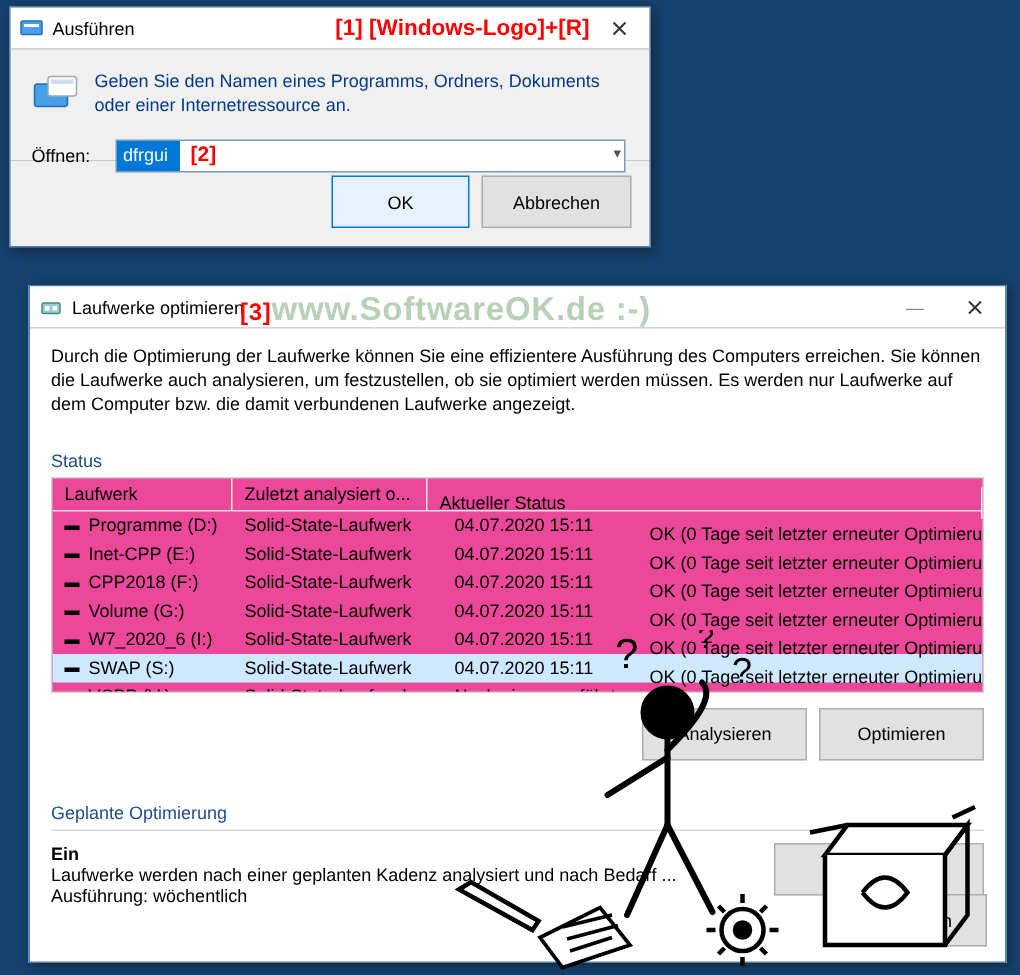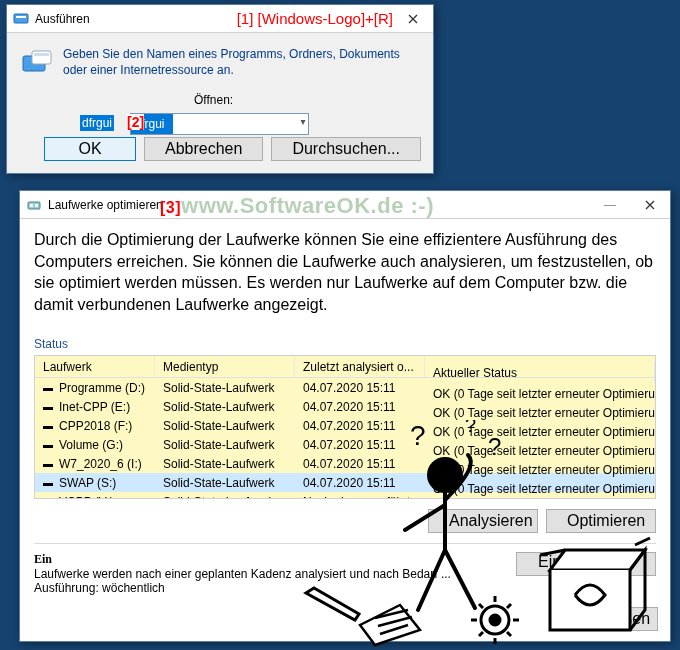--- a/index.html
+++ b/index.html
@@ -32,57 +32,57 @@
   .titlebar .sysicon { width: 16px; height: 16px; margin-right:6px; display:flex;align-items:center;justify-content:center;}
   .titlebar .close {
     width: 40px; height: 28px;
     display: flex; align-items:center; justify-content:center;
     font-size: 13px; color:#333;
   }
   .run-body { padding: 14px 16px 12px 14px; background:#f0f0f0; }
   .run-text-row { display:flex; gap:10px; }
   .run-icon { width:32px; min-width:32px; height:32px; display:flex;align-items:center;justify-content:center;}
   .run-desc { font-size:12px; color:#003a8a; line-height:1.3; }
-  .run-input-row { display:flex; align-items:center; margin-top:14px; gap:6px;flex-direction:column;}
+  .run-input-row { display:flex; align-items:center; margin-top:14px; gap:6px;}
   .run-label { font-size:12px; color:#000; width:50px; }
   .run-combo {
     flex:1; position:relative;
   }
   .run-input {
     width:100%; height:22px; border:1px solid #7a99b8;
     font-size:12px; padding:0 18px 0 4px;
     font-family:inherit;
   }
   .run-combo .chev {
     position:absolute; right:3px; top:3px; pointer-events:none;
     font-size:10px; color:#555;
   }
-  .run-annot1 { color:#ff0000; font-weight:normal; font-size:15px; margin-left:10px;}
+  .run-annot1 { color:#ff0000; font-weight:bold; font-size:15px; margin-left:10px;}
   .run-annot2 { color:#ff0000; font-weight:bold; font-size:14px; margin-left:4px; background:#fff;}
   .run-buttons {
     display:flex; gap:8px; justify-content:flex-end;
     background:#f0f0f0; padding: 10px 12px 12px 12px;
   }
   .btn {
-    height:24px; min-width:92px;
+    height:35px; min-width:92px;
     border:1px solid #adadad; background:#e1e1e1;
-    font-size:16px; font-family:inherit; color:#000;
+    font-size:12px; font-family:inherit; color:#000;
     padding: 0 20px;
   }
   .btn.default { border:1px solid #0078d7; background:#e5f1fb; }
 
   
   .opt-win { left:19px; top:190px; width:652px; height:452px; background:#fff; }
   .opt-titlebar { background:#fff; }
   .opt-body { padding: 10px 14px 0 14px; }
-  .opt-desc { font-size:16px; color:#000; line-height:1.35; }
+  .opt-desc { font-size:12px; color:#000; line-height:1.35; }
   .section-label { font-size:12px; color:#1e4e8a; margin-top:22px; margin-bottom:4px; }
   .drive-table {
     border:1px solid #d0d0d0; width:100%; font-size:12px;
-    background:#fef9c3;
+    background:#ec4899;
   }
   .drive-table-head {
     display:flex; height:22px; align-items:center;
     border-bottom:1px solid #e0e0e0;
   }
   .drive-table-head .col {
     padding:0 8px; border-right:1px solid #e8e8e8; height:100%;
     display:flex; align-items:center; color:#000;
   }
   .drive-table-body { max-height:120px; overflow:hidden; }
@@ -94,21 +94,21 @@
   .drive-row .col { padding: 0 8px; overflow:hidden; text-overflow:ellipsis; display:flex; align-items:center; gap:6px;}
   .c0 { width:120px; }
   .c1 { width:140px; }
   .c2 { width:130px; }
   .c3 { flex:1;margin-top:12px; }
   .drive-icon { font-size:10px; }
   .action-row { display:flex; justify-content:flex-end; gap:8px; padding:10px 0 6px 0;}
   .sep { border-bottom:1px solid #d9d9d9; margin: 4px 0 8px 0; height:1px;}
   .sched-row { display:flex; gap:18px; }
   .sched-text { flex:1; font-size:12px; }
-  .sched-text .bold { font-weight:bold;font-family:Liberation Serif, serif; }
+  .sched-text .bold { font-weight:bold; }
   .watermark {
     position:absolute; left:160px; top:193px;
     font-size:22px; font-weight:bold; color:#b7d0b7;
     letter-spacing:0.5px; pointer-events:none;
   }
   .annot3 { color:#ff0000; font-weight:bold; font-size:16px; }
   .opt-footer { position:absolute; right:12px; bottom:10px; }
 
   .doodle {
     position:absolute; pointer-events:none;
@@ -154,21 +154,20 @@
       </div>
     </div>
     <div style="margin-left:56px;margin-top:-20px;position:relative;pointer-events:none;">
       <span style="color:#fff;background:#0078d7;padding:1px 2px;font-size:12px;position:absolute;left:3px;top:0;">dfrgui</span>
       <span class="run-annot2" style="position:absolute;left:46px;top:-1px;">[2]</span>
     </div>
   </div>
   <div class="run-buttons">
     <button class="btn default">OK</button>
     <button class="btn">Abbrechen</button>
-    <button class="btn">Durchsuchen...</button>
   </div>
 </div>
 
 <div class="window opt-win">
   <div class="titlebar opt-titlebar">
     <span class="sysicon">
       <svg width="16" height="16" viewBox="0 0 16 16">
           <rect x="2" y="5" width="12" height="7" rx="1" fill="#9cc" stroke="#488"></rect>
           <rect x="4" y="7" width="3" height="3" fill="#fff"></rect>
           <rect x="9" y="7" width="3" height="3" fill="#fff"></rect>
@@ -182,21 +181,20 @@
         </svg>
     </div>
   </div>
   <div class="opt-body">
     <div class="opt-desc">Durch die Optimierung der Laufwerke können Sie eine effizientere Ausführung des Computers erreichen. Sie können die Laufwerke auch analysieren, um festzustellen, ob sie optimiert werden müssen. Es werden nur Laufwerke auf dem Computer bzw. die damit verbundenen Laufwerke angezeigt.</div>
     <div class="section-label">Status</div>
 
     <div class="drive-table">
       <div class="drive-table-head">
         <div class="col c0">Laufwerk</div>
-        <div class="col c1">Medientyp</div>
         <div class="col c2">Zuletzt analysiert o...</div>
         <div class="col c3">Aktueller Status</div>
       </div>
       <div class="drive-table-body" id="drive-rows">
           <div class="drive-row">
             <div class="col c0">
               <span class="drive-icon">▬</span>
               <span>Programme (D:)</span>
             </div>
             <div class="col c1">Solid-State-Laufwerk</div>
@@ -258,20 +256,21 @@
             <div class="col c3">Optimierung erforderlich</div>
           </div>
         </div>
     </div>
 
     <div class="action-row">
       <button class="btn" style="width:110px">Analysieren</button>
       <button class="btn" style="width:110px">Optimieren</button>
     </div>
 
+    <div class="section-label">Geplante Optimierung</div>
     <div class="sep"></div>
     <div class="sched-row">
       <div class="sched-text">
         <div class="bold">Ein</div>
         <div>Laufwerke werden nach einer geplanten Kadenz analysiert und nach Bedarf ...</div>
         <div>
           <span>Ausführung:</span>
           <span>wöchentlich</span>
         </div>
       </div>

